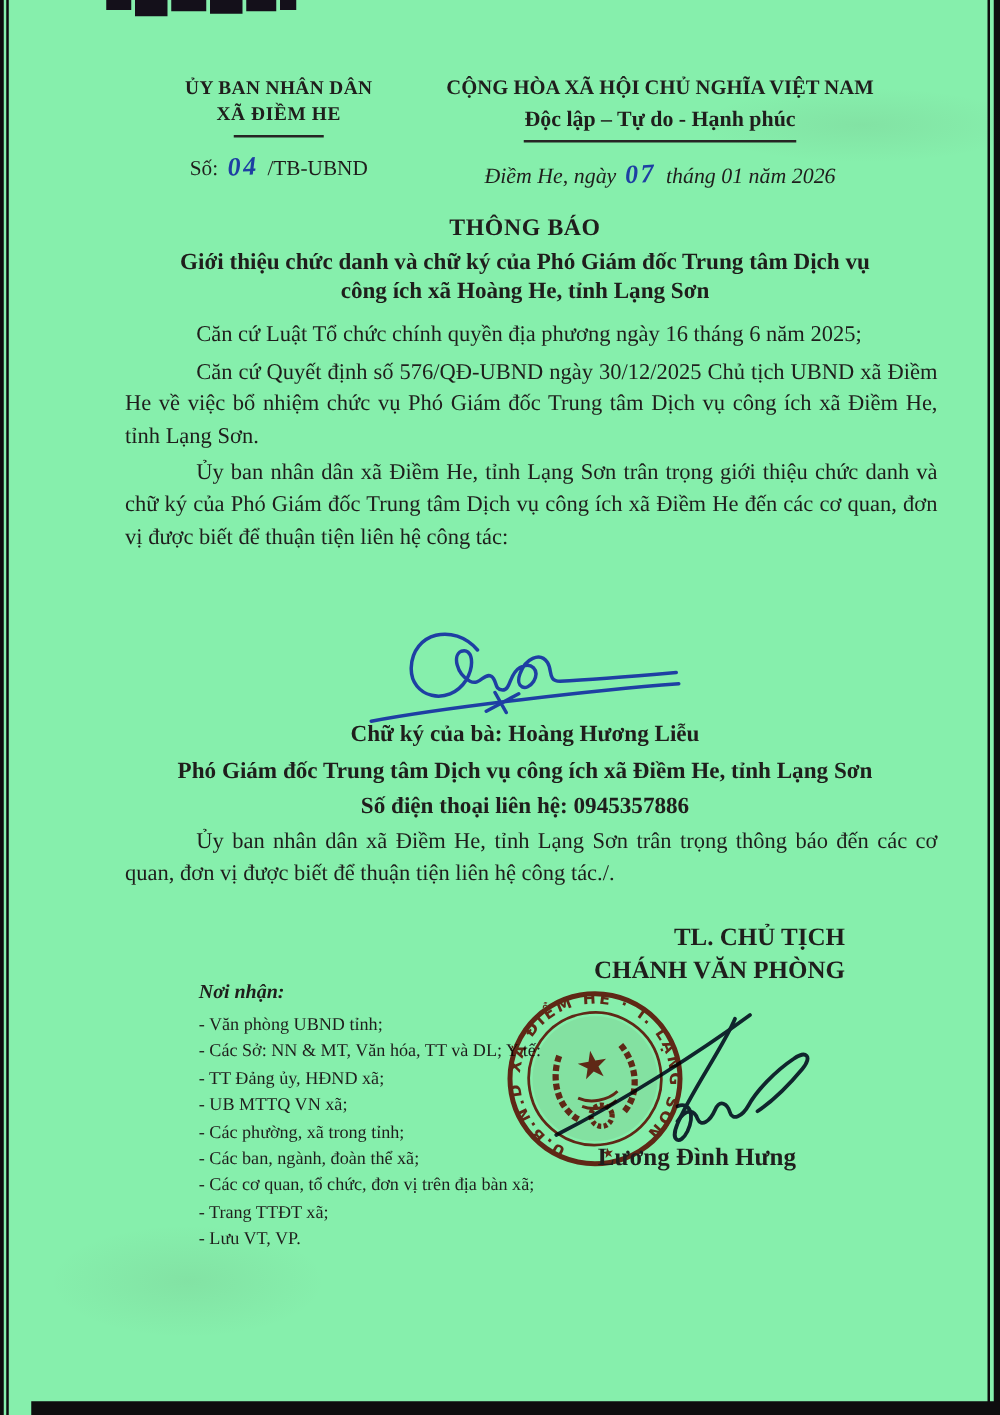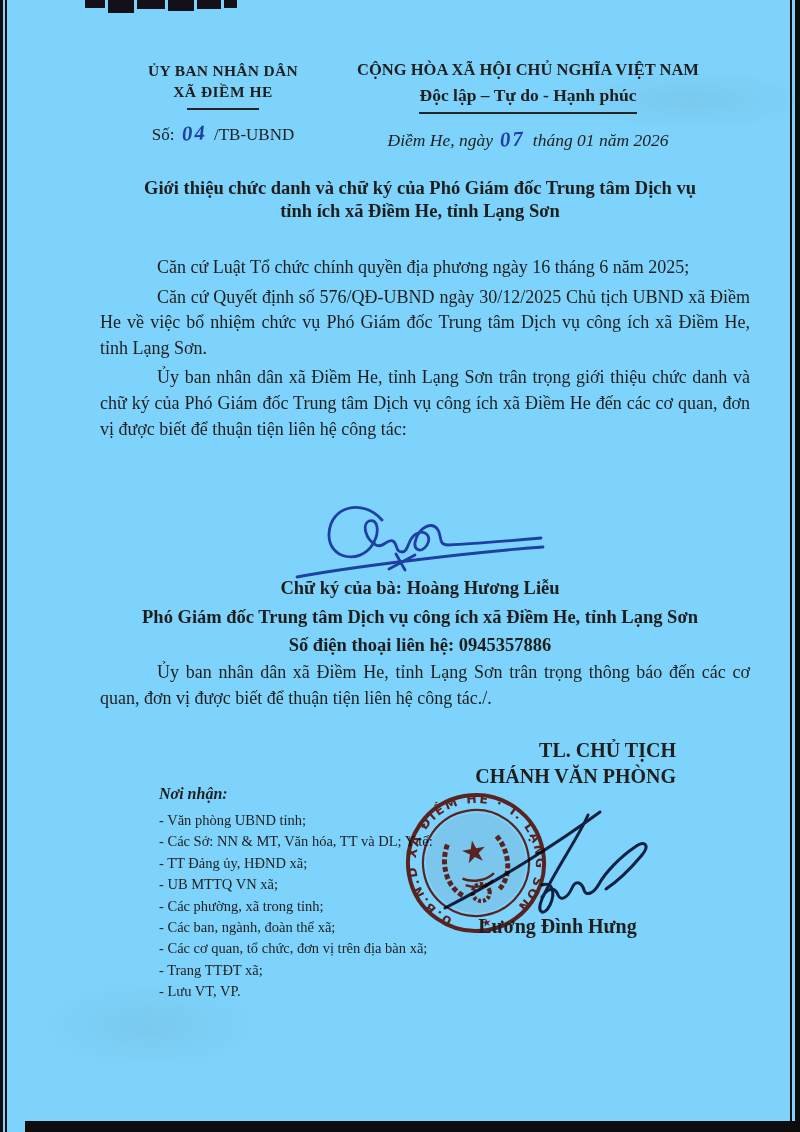--- a/index.html
+++ b/index.html
@@ -1,19 +1,19 @@
 <!DOCTYPE html>
 <html><head>
 <meta charset="utf-8">
 <style>
   html,body{margin:0;padding:0;}
   .page{
     position:relative;
     width:800px;height:1132px;
-    background:#7dd3fc;
+    background:#86efac;
     overflow:hidden;
     font-family:"Liberation Serif","DejaVu Serif",serif;
     color:#1f1e1c;
   }
   
   .edge{position:absolute;background:#0e0d0e;}
   .top-block{position:absolute;top:0;background:#14101a;}
   .smudge{position:absolute;border-radius:50%;
     background:radial-gradient(closest-side,rgba(90,80,70,.08),rgba(0,0,0,0));}
   
@@ -94,23 +94,24 @@
     <div class="l2">Độc lập – Tự do - Hạnh phúc</div>
     <div class="rule-m"></div>
     <div class="dateline">
       <span>Điềm He, ngày</span>
       <span class="hand">07</span>
       <span>tháng 01 năm 2026</span>
     </div>
   </div>
 
   <div class="title-block">
+    <div class="doc-type">THÔNG BÁO</div>
     <div class="subject">
       <div>Giới thiệu chức danh và chữ ký của Phó Giám đốc Trung tâm Dịch vụ</div>
-      <div>tỉnh ích xã Điềm He, tỉnh Lạng Sơn</div>
+      <div>công ích xã Hoàng He, tỉnh Lạng Sơn</div>
     </div>
   </div>
 
   <div class="body-block">
     <p>Căn cứ Luật Tổ chức chính quyền địa phương ngày 16 tháng 6 năm 2025;</p>
     <p>Căn cứ Quyết định số 576/QĐ-UBND ngày 30/12/2025 Chủ tịch UBND xã Điềm He về việc bổ nhiệm chức vụ Phó Giám đốc Trung tâm Dịch vụ công ích xã Điềm He, tỉnh Lạng Sơn.</p>
     <p>Ủy ban nhân dân xã Điềm He, tỉnh Lạng Sơn trân trọng giới thiệu chức danh và chữ ký của Phó Giám đốc Trung tâm Dịch vụ công ích xã Điềm He đến các cơ quan, đơn vị được biết để thuận tiện liên hệ công tác:</p>
   </div>
 
   <svg class="sig-blue" viewBox="0 0 270 95">

